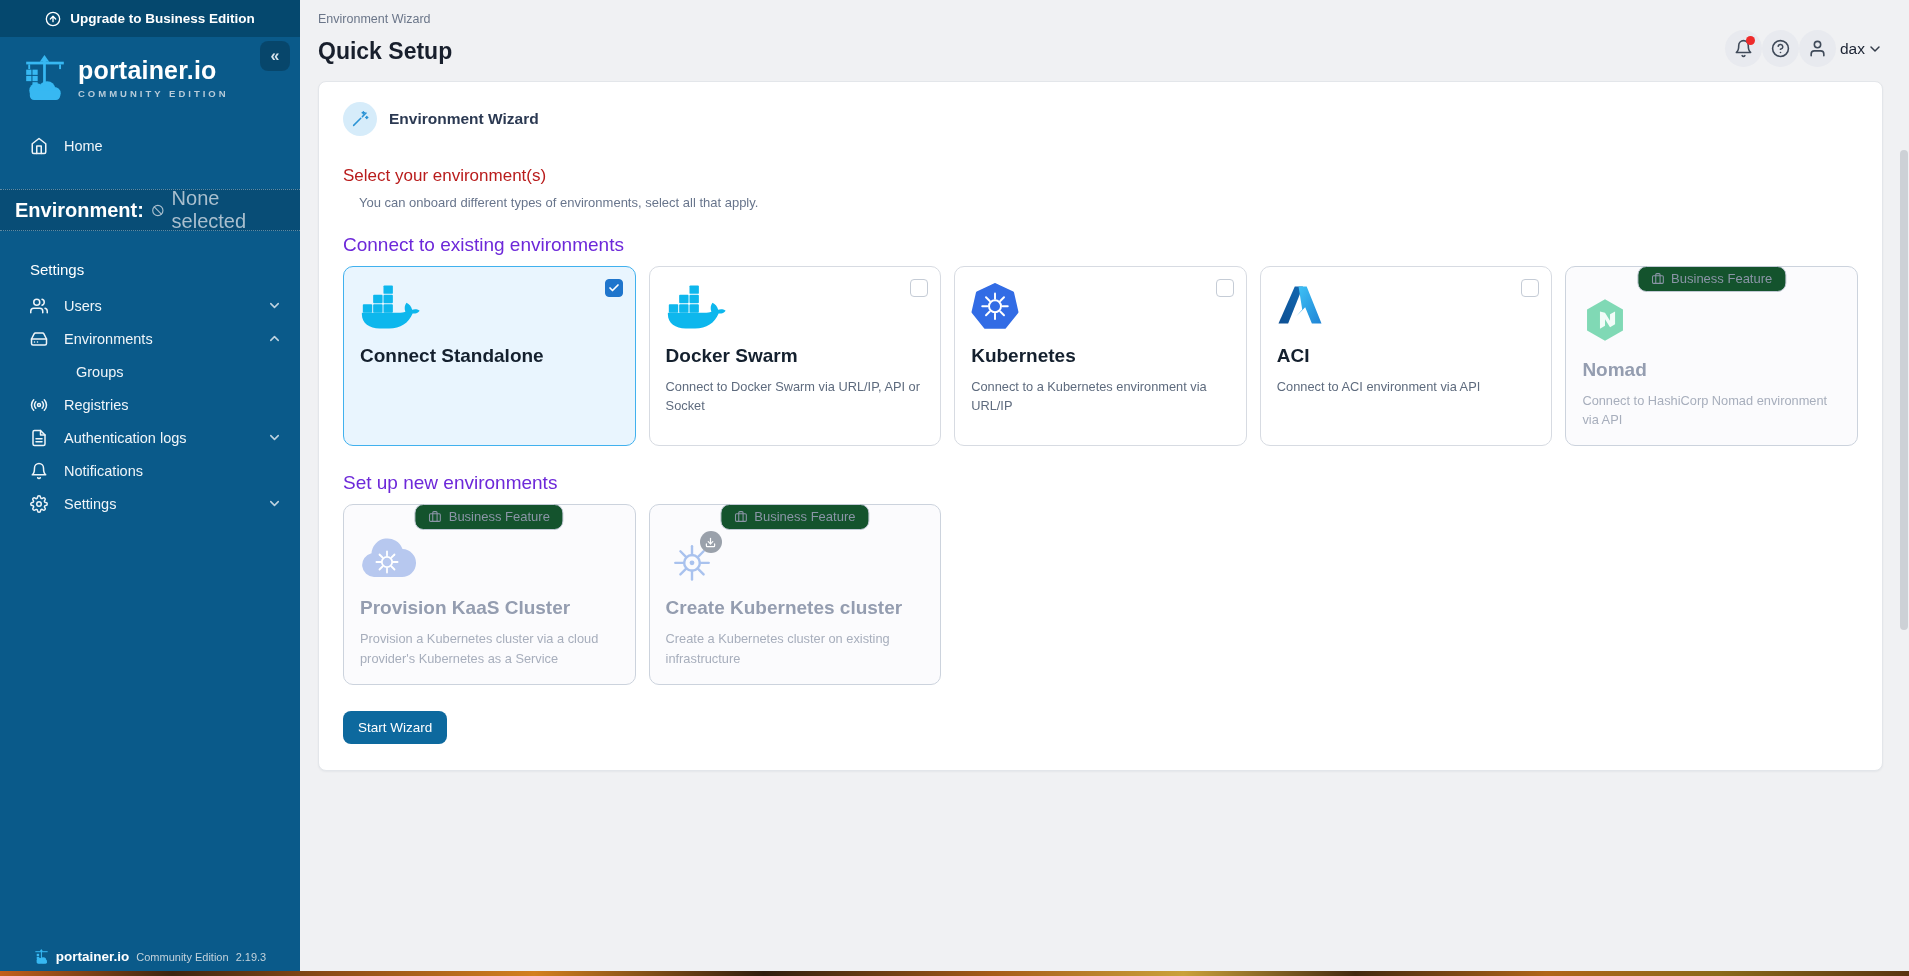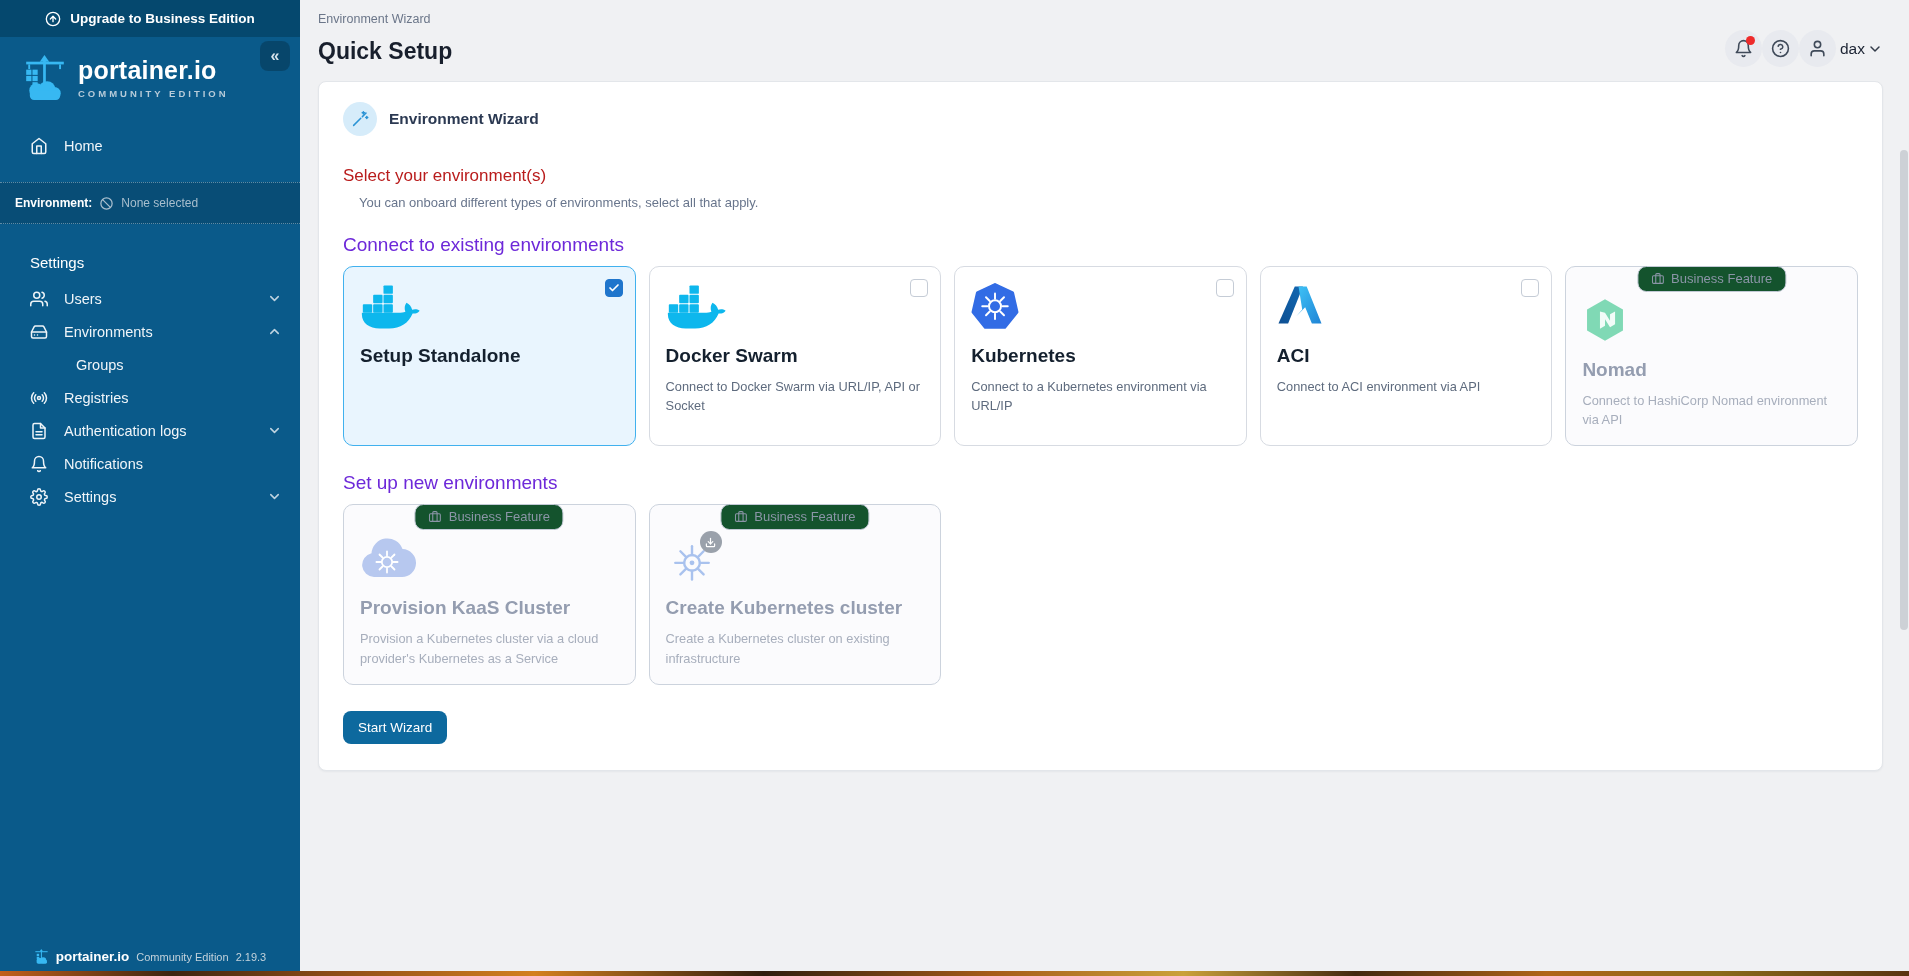--- a/index.html
+++ b/index.html
@@ -14,21 +14,21 @@
   .logo-mark { width:46px; height:46px; flex:0 0 auto; }
   .brand-name { font-size:25px; font-weight:700; color:#fff; letter-spacing:.2px; line-height:1; }
   .brand-edition { font-size:9.5px; letter-spacing:3px; color:#b7cbd9; margin-top:5px; font-weight:600; }
   .collapse-btn { position:absolute; right:10px; top:4px; width:30px; height:30px; border-radius:8px; background:rgba(0,0,0,.22); color:#d7e4ec; display:flex; align-items:center; justify-content:center; font-size:16px; font-weight:700; cursor:pointer; }
 
   .nav-row { display:flex; align-items:center; gap:16px; height:38px; padding:0 18px 0 30px; font-size:14.5px; color:#f0f5f9; cursor:pointer; }
   .nav-row svg.mi { width:18px; height:18px; flex:0 0 auto; }
   .nav-row .chev { margin-left:auto; width:15px; height:15px; opacity:.85; }
   .nav-home { margin-top:24px; height:42px; }
 
-  .env-select { margin-top:15px; height:42px; display:flex; align-items:center; gap:7px; padding:0 12px 0 15px; background:rgba(0,0,0,.14); border-top:1px dotted rgba(255,255,255,.35); border-bottom:1px dotted rgba(255,255,255,.35); font-size:12px; cursor:pointer; }
+  .env-select { margin-top:22px; height:42px; display:flex; align-items:center; gap:7px; padding:0 12px 0 15px; background:rgba(0,0,0,.14); border-top:1px dotted rgba(255,255,255,.35); border-bottom:1px dotted rgba(255,255,255,.35); font-size:20px; cursor:pointer; }
   .env-select .lab { font-weight:700; color:#fff; }
   .env-select svg { width:15px; height:15px; }
   .env-select .val { color:#a9bfce; }
 
   .side-section { margin-top:30px; padding-left:30px; font-size:15px; font-weight:500; color:#fff; }
   .nav-list { margin-top:11px; }
   .nav-sub { padding-left:76px; height:33px; }
   .nav-list .nav-row { height:33px; }
 
   .side-footer { position:absolute; left:0; right:0; bottom:12px; display:flex; align-items:baseline; justify-content:center; gap:7px; cursor:pointer; }
@@ -303,21 +303,21 @@
           <svg width="62" height="48" viewBox="0 0 66 50" fill="#0db7ed">
             <rect x="3" y="22" width="10" height="9" rx="1"></rect>
               <rect x="14" y="22" width="10" height="9" rx="1"></rect>
               <rect x="25" y="22" width="10" height="9" rx="1"></rect>
             <rect x="14" y="12" width="10" height="9" rx="1"></rect>
               <rect x="25" y="12" width="10" height="9" rx="1"></rect>
               <rect x="25" y="2" width="10" height="9" rx="1"></rect>
             <path d="M2 33 C2 42 10 48 21 48 h10 c12 0 21 -6 25 -16 3 .3 6 -.7 7.5 -3 -2.5 -1.8 -5.5 -2 -8 -1 -.8 -3.5 -3 -6.2 -6 -7.5 -2 2.5 -2.5 6 -1.2 9.5 -2 .7 -4.3 1 -7.3 1 H2 z"></path>
           </svg>
         </div>
-        <div class="opt-title">Setup Standalone</div>
+        <div class="opt-title">Connect Standalone</div>
       </div>
 
       <div class="opt-card">
         <div class="checkbox">
           
         </div>
         <div class="opt-icon">
           <svg width="62" height="48" viewBox="0 0 66 50" fill="#0db7ed">
             <rect x="3" y="22" width="10" height="9" rx="1"></rect>
               <rect x="14" y="22" width="10" height="9" rx="1"></rect>

